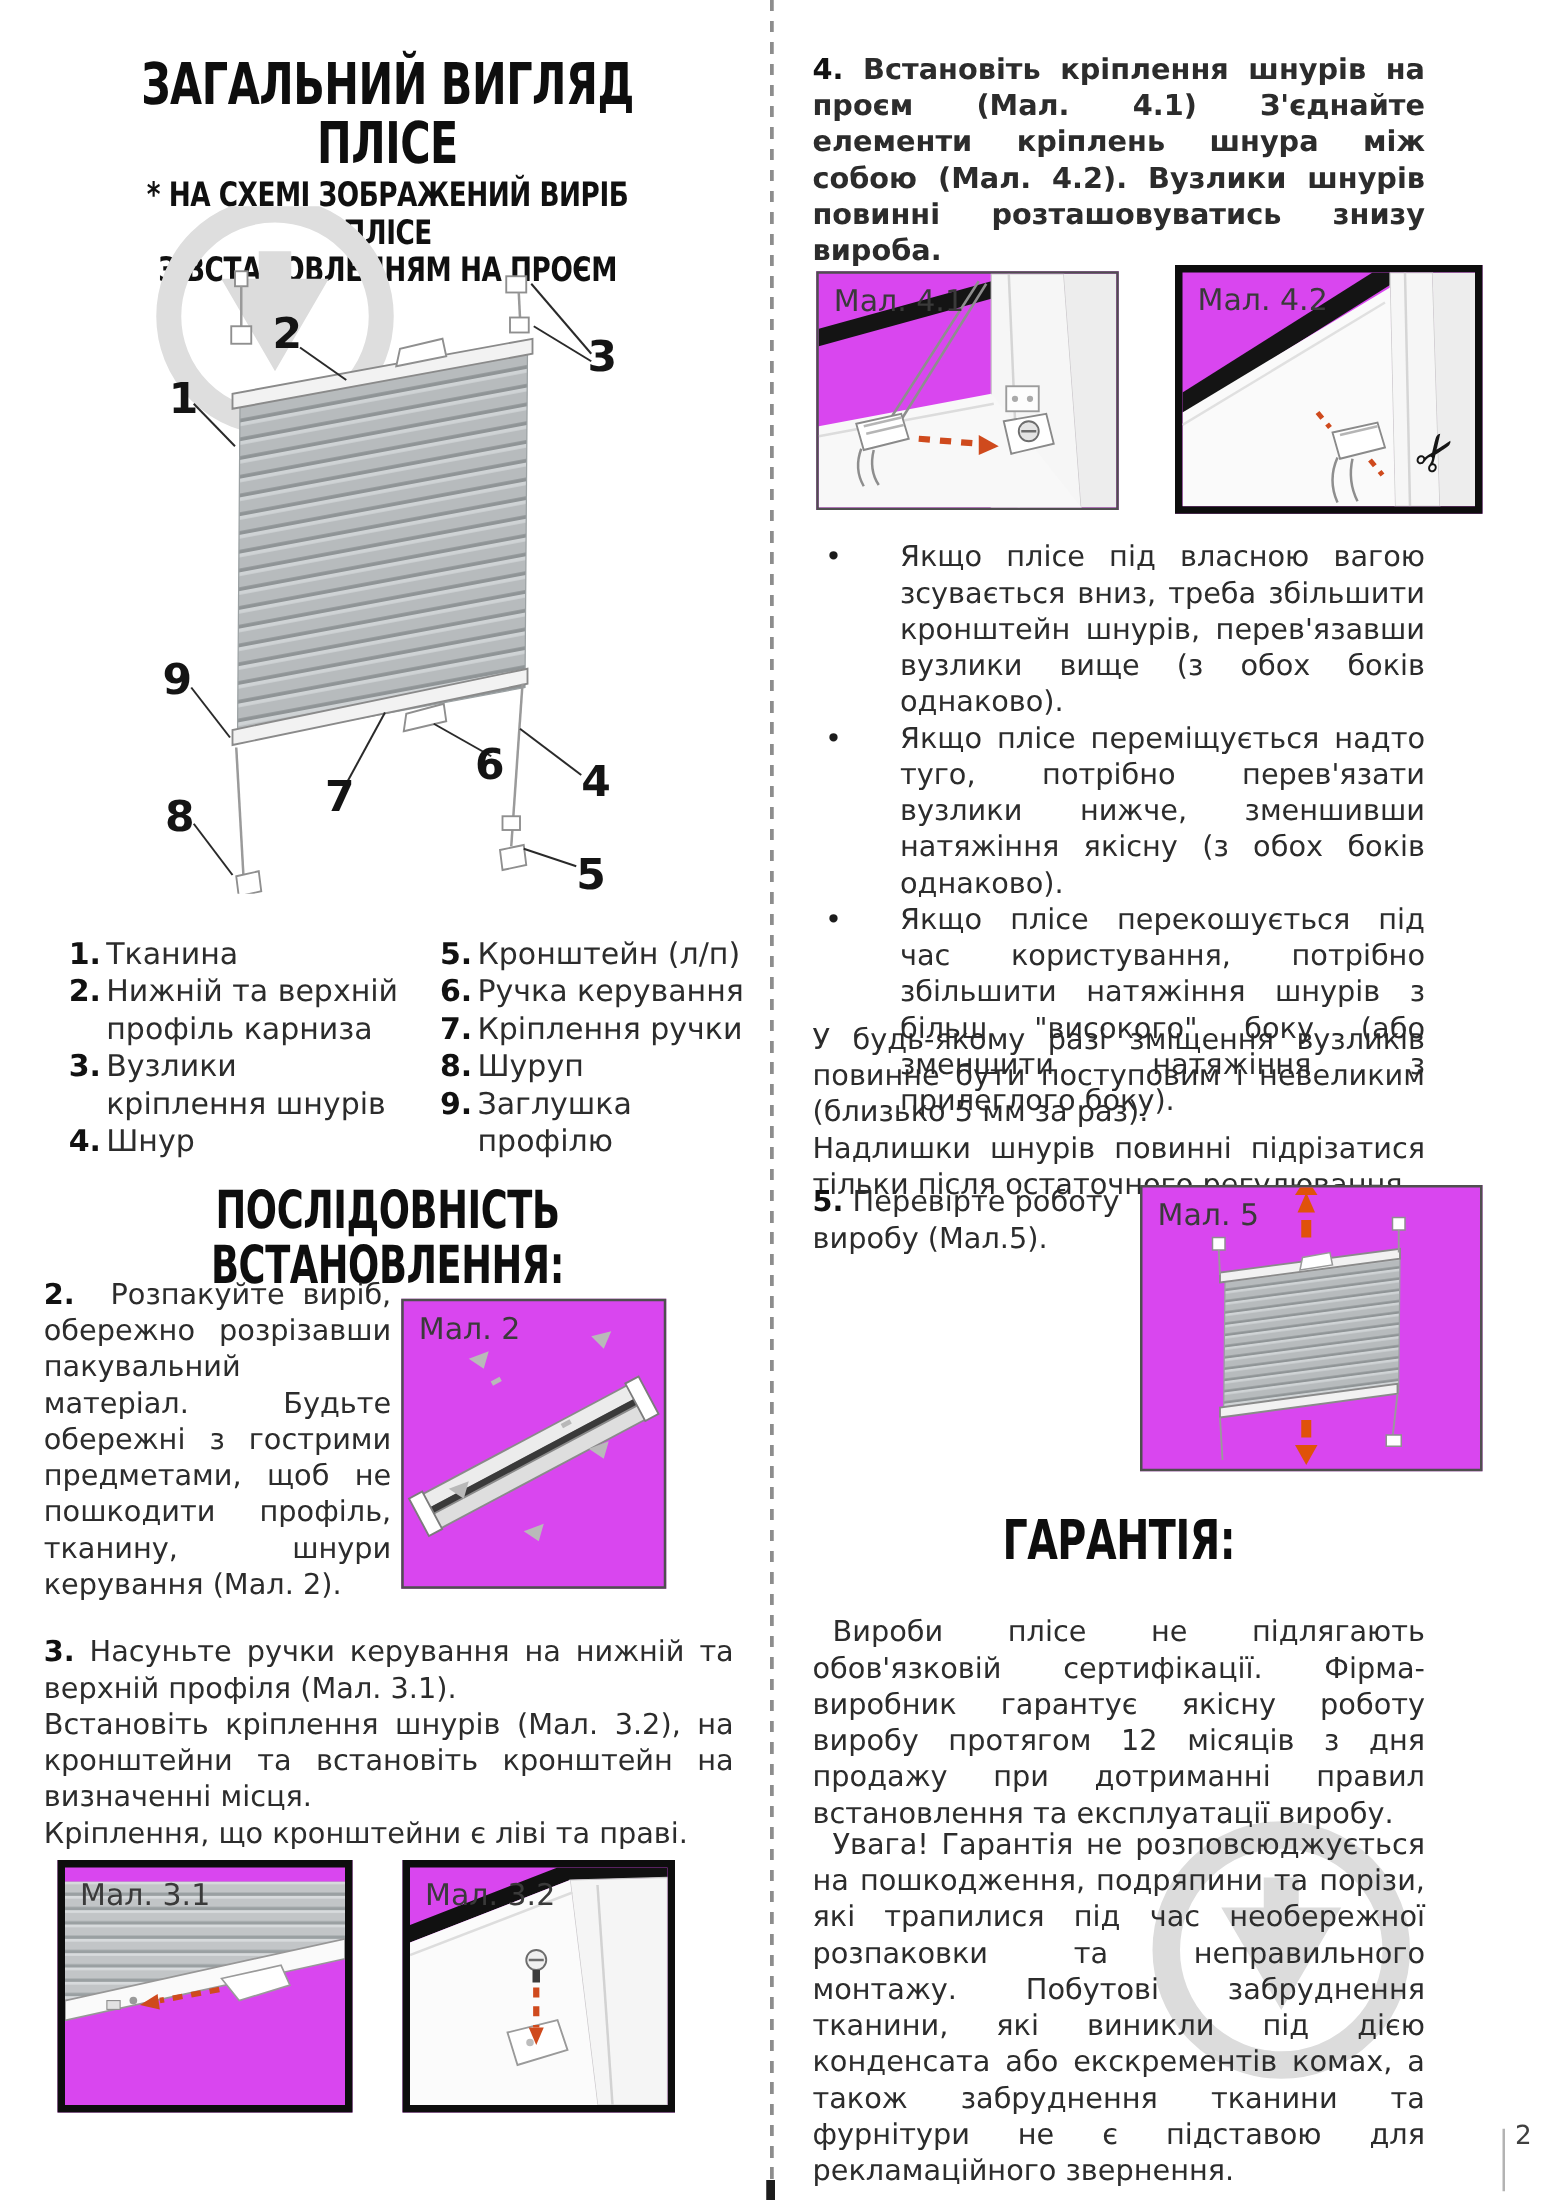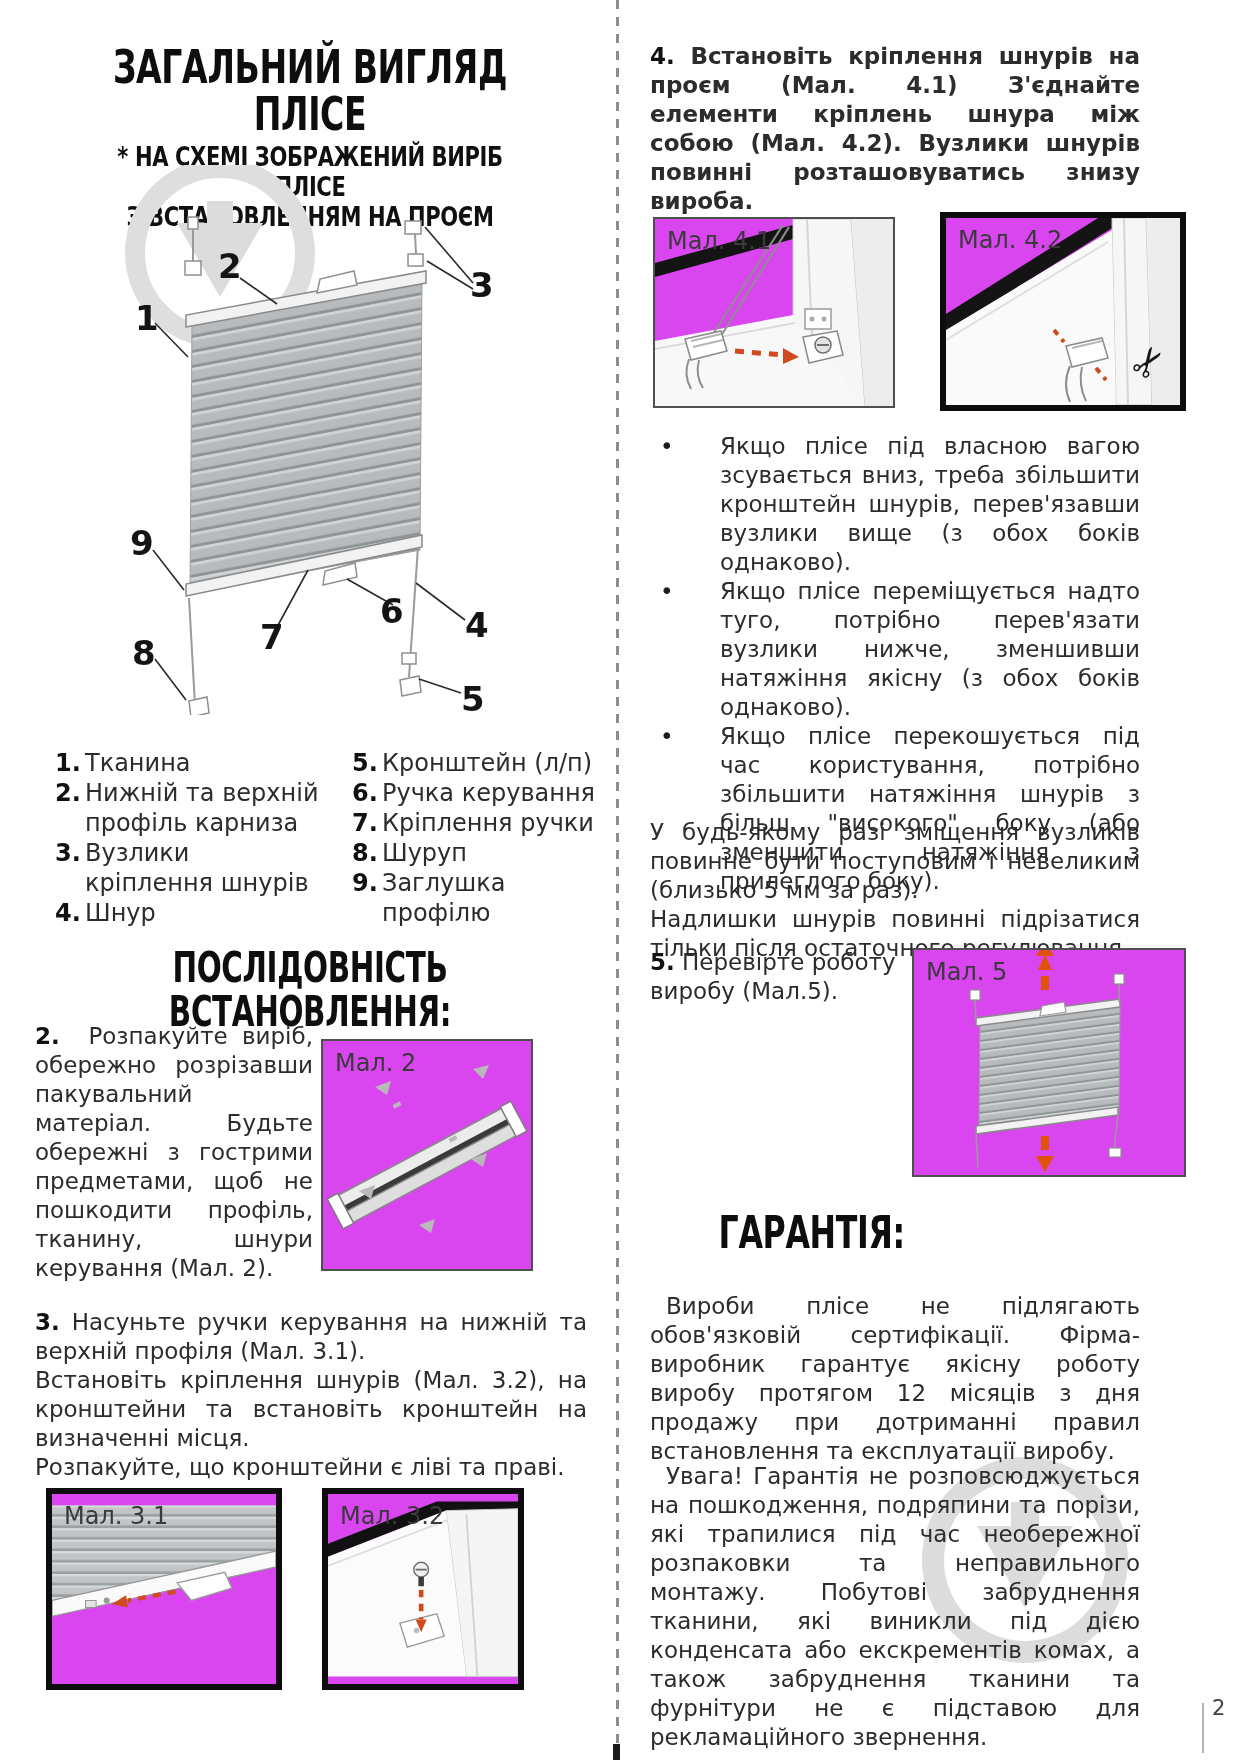--- a/index.html
+++ b/index.html
@@ -8,21 +8,21 @@
   .abs{position:absolute;}
   
   .cond{display:block;transform:scaleX(0.72);transform-origin:50% 50%;letter-spacing:-0.5px;}
   .title{left:20px;top:44px;width:580px;text-align:center;font-weight:800;color:#0e0e0e;
          font-size:46px;line-height:47px;}
   .subtitle{left:20px;top:142px;width:580px;text-align:center;font-weight:800;color:#101010;
             font-size:27px;line-height:30px;}
   .subtitle .cond{transform:scaleX(0.78);}
   .section-head{left:10px;top:946px;width:600px;text-align:center;font-weight:800;color:#0e0e0e;font-size:42px;line-height:44px;}
   .section-head .cond{transform:scaleX(0.70);}
-  .warranty-head{left:650px;top:1210px;width:490px;text-align:left;font-weight:800;color:#0e0e0e;font-size:44px;line-height:46px;}
+  .warranty-head{left:650px;top:1210px;width:490px;text-align:center;font-weight:800;color:#0e0e0e;font-size:44px;line-height:46px;}
   .warranty-head .cond{transform:scaleX(0.72);}
 
   .body-text{font-size:23px;line-height:29px;text-align:justify;color:#2c2c2c;}
   .body-text b{color:#111;}
   .jlast{text-align-last:justify;}
   .indent{text-indent:16px;}
 
   .legend{font-size:24px;line-height:30px;color:#2c2c2c;}
   .legend-item{display:flex;margin-bottom:0px;}
   .legend-item .ln{min-width:30px;font-weight:bold;color:#111;}
@@ -202,21 +202,21 @@
       <polygon points="96,184 112,178 108,192"></polygon>
       <rect x="70" y="62" width="8" height="4" transform="rotate(-28 74 64)"></rect>
       <rect x="126" y="96" width="8" height="4" transform="rotate(-28 130 98)"></rect>
     </g>
   </svg>
 </div>
 
 <div class="abs body-text" style="left:35px;top:1308px;width:552px;">
   <div><b>3.</b> <span>Насуньте ручки керування на нижній та верхній профіля (Мал. 3.1).</span></div>
   <div>Встановіть кріплення шнурів (Мал. 3.2), на кронштейни та встановіть кронштейн на визначенні місця.</div>
-  <div>Розпакуйте, що кронштейни є ліві та праві.</div>
+  <div>Кріплення, що кронштейни є ліві та праві.</div>
 </div>
 
 <div class="figure fig-thick" style="left:46px;top:1488px;width:236px;height:202px;">
   <div class="fig-label">Мал. 3.1</div>
   <svg viewBox="0 0 254 190">
     <defs>
       <pattern id="pleats2" width="10" height="13" patternUnits="userSpaceOnUse">
         <rect x="0" y="0" width="10" height="13" fill="#c2c5c7"></rect>
         <rect x="0" y="0" width="10" height="2.5" fill="#d8dbdd"></rect>
         <rect x="0" y="10" width="10" height="3" fill="#9aa0a2"></rect>
@@ -226,21 +226,21 @@
     <polygon points="0,108 254,52 254,70 0,126" fill="#fafafa" stroke="#979797" stroke-width="1.5"></polygon>
     <rect x="38" y="108" width="12" height="8" fill="#e2e2e2" stroke="#8d8d8d"></rect>
     <circle cx="62" cy="108" r="3.5" fill="#9a9a9a"></circle>
     <polygon points="142,88 196,76 204,94 158,108" fill="#ffffff" stroke="#9a9a9a" stroke-width="1.5"></polygon>
     <g stroke="#cf4a1d" stroke-width="5">
       <line x1="140" y1="98" x2="86" y2="108" stroke-dasharray="9 8"></line>
       <polygon points="84,102 68,112 86,116" fill="#cf4a1d" stroke="none"></polygon>
     </g>
   </svg>
 </div>
-<div class="figure fig-thick" style="left:322px;top:1488px;width:202px;height:202px;">
+<div class="figure fig-thick" style="left:322px;top:1488px;width:218px;height:202px;">
   <div class="fig-label">Мал. 3.2</div>
   <svg viewBox="0 0 206 190">
     <polygon points="0,46 118,0 206,0 206,8 128,10 0,60" fill="#111111"></polygon>
     <polygon points="128,10 206,8 206,190 150,190" fill="#f5f5f5" stroke="#c7c7c7" stroke-width="1"></polygon>
     <line x1="150" y1="14" x2="162" y2="190" stroke="#d2d2d2" stroke-width="2"></line>
     <polygon points="0,60 128,10 150,190 0,190" fill="#fbfbfb"></polygon>
     <line x1="0" y1="70" x2="130" y2="20" stroke="#dddddd" stroke-width="2"></line>
     <polygon points="78,132 118,122 126,146 86,158" fill="#ffffff" stroke="#9a9a9a" stroke-width="1.5"></polygon>
     <circle cx="96" cy="140" r="3" fill="#bdbdbd"></circle>
     <g>

